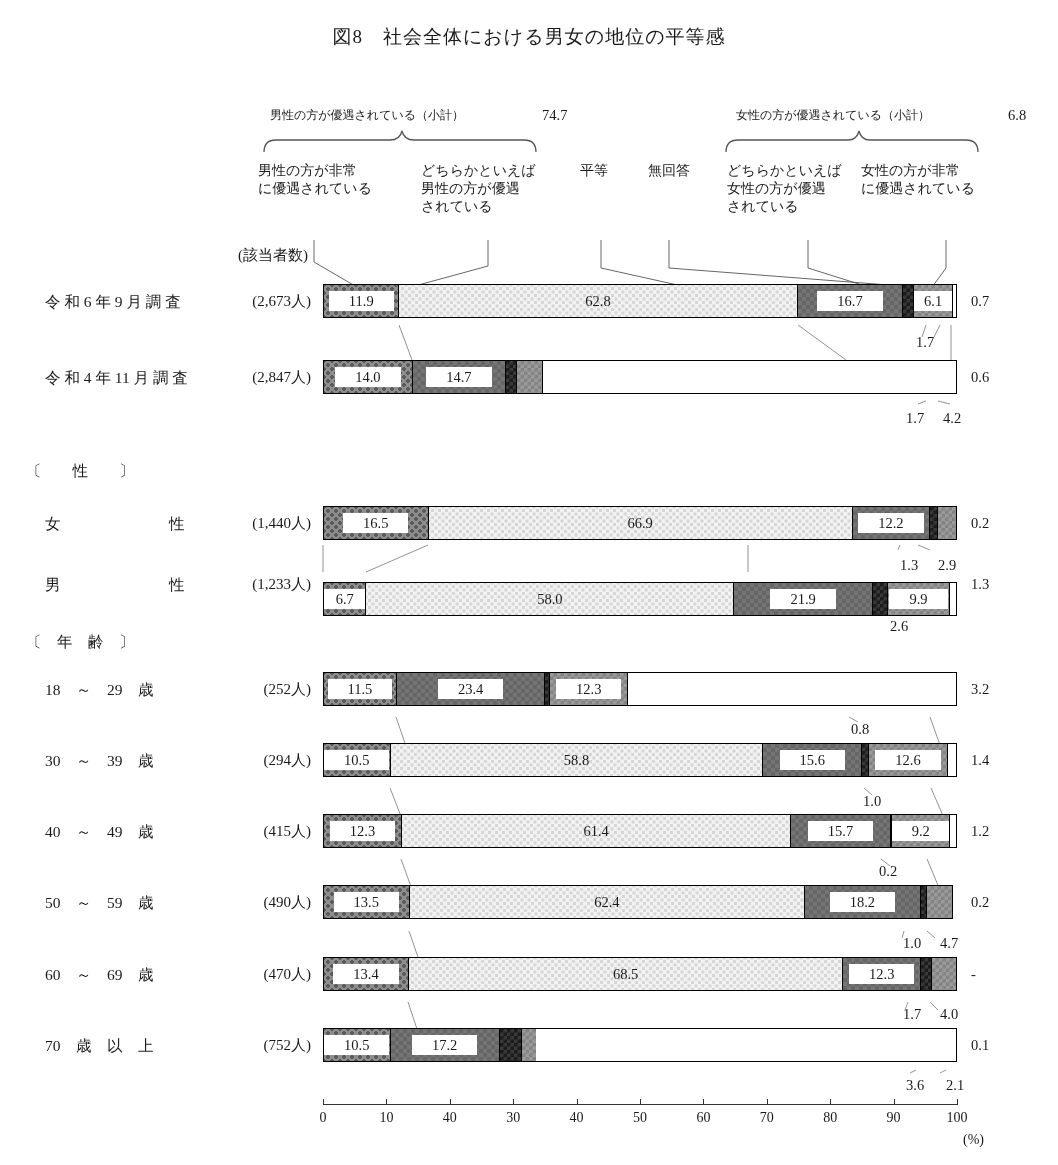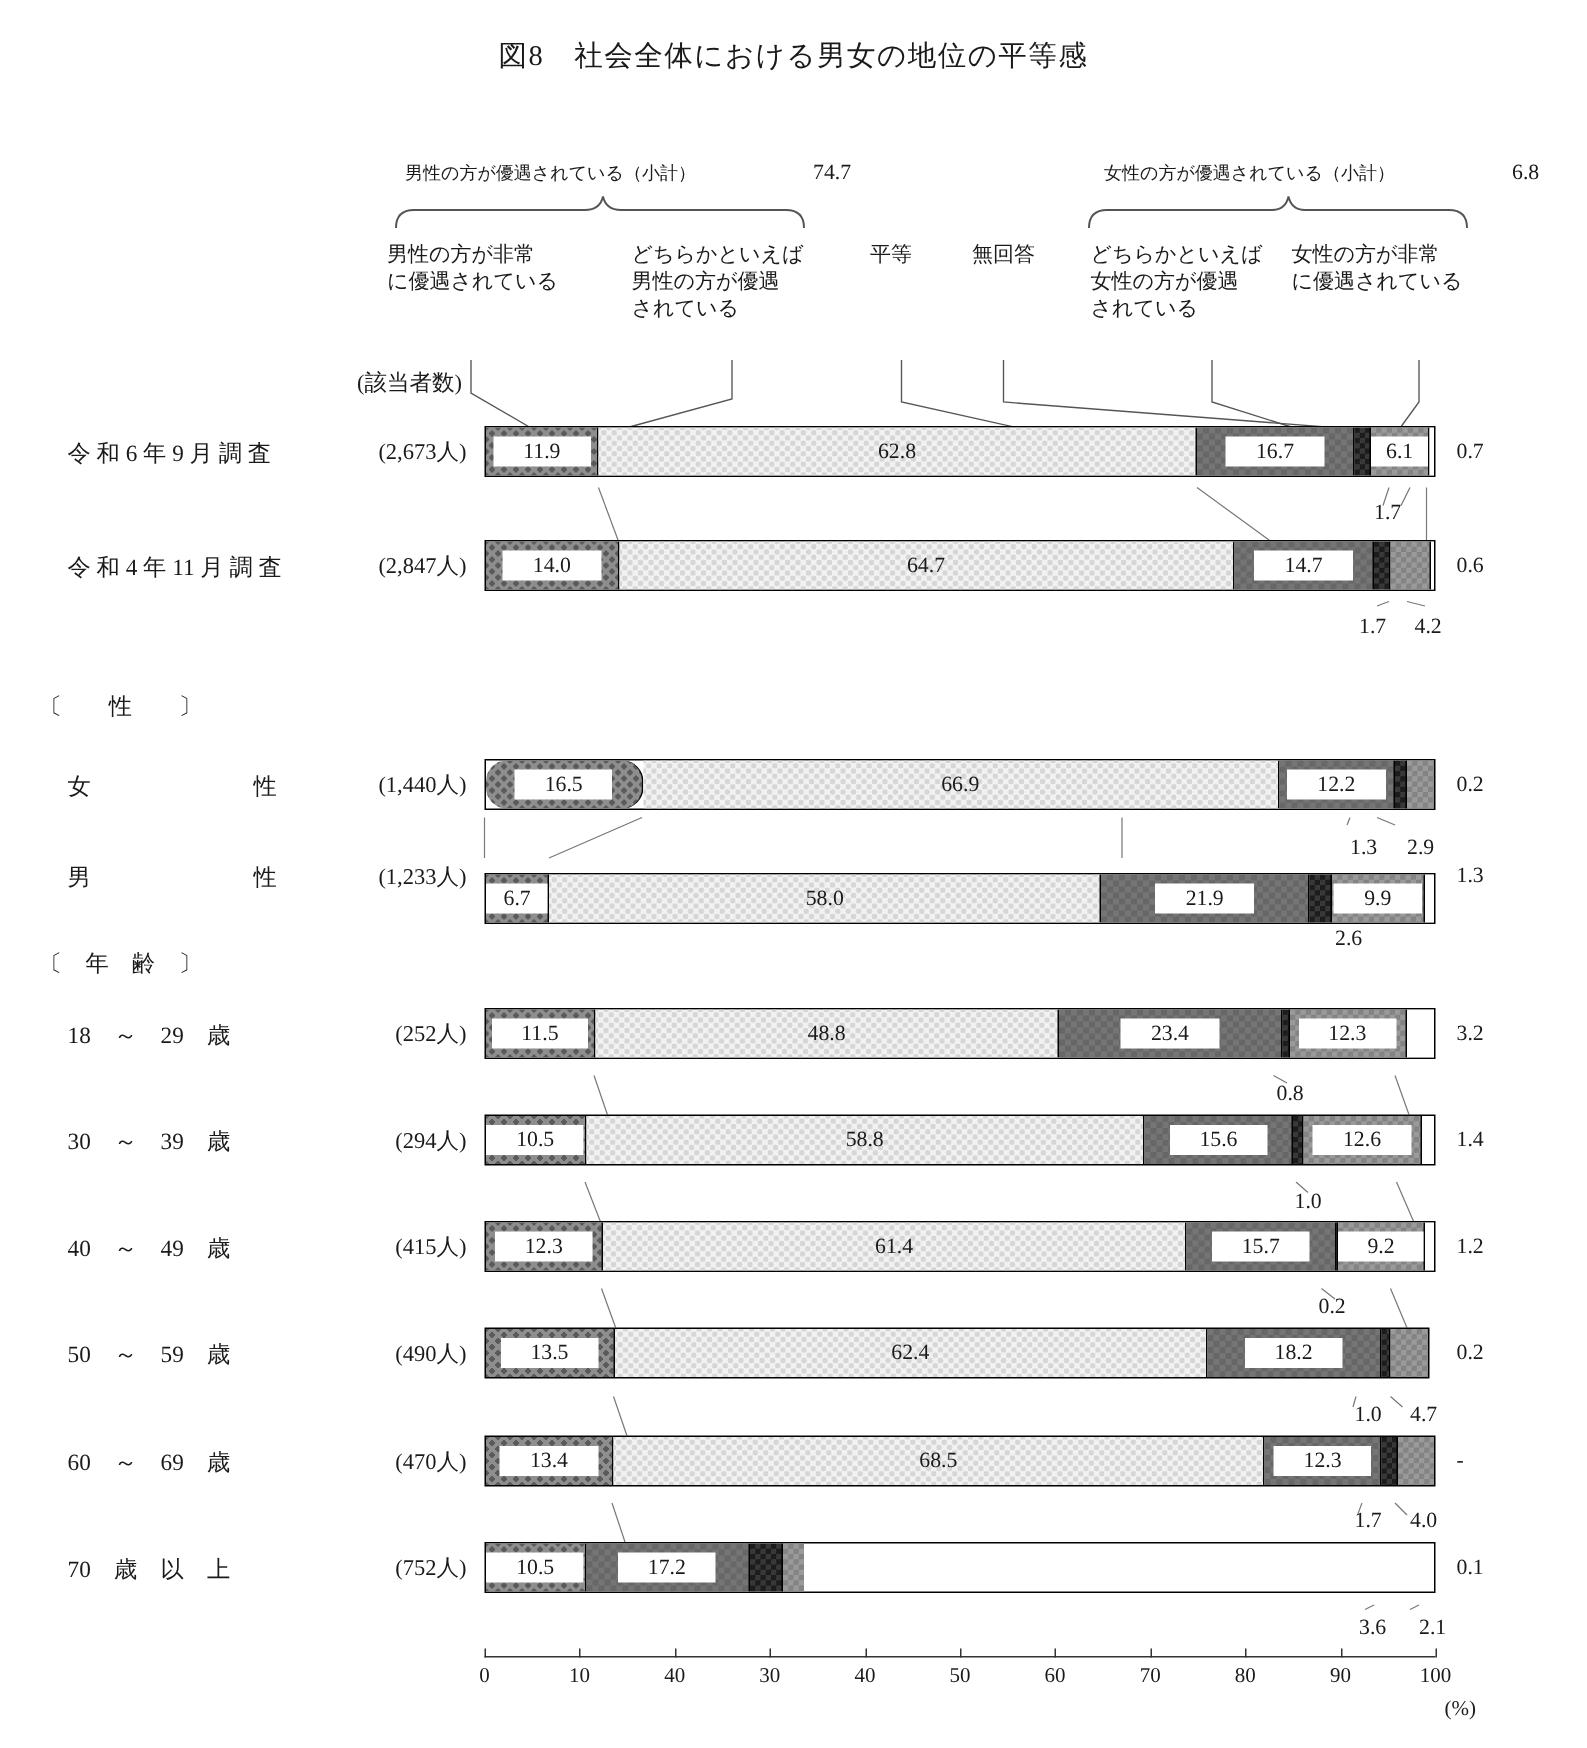--- a/index.html
+++ b/index.html
@@ -260,37 +260,34 @@
       <div class="seg p-white" style="flex: 0 0 4.438px;"></div>
     </div>
     <div class="abs out-val" style="top: 293px; left: 971px;">0.7</div>
     <div class="abs callout-val" style="top: 334px; left: 916px;">1.7</div>
     <div class="abs row-label" style="top: 368px; left: 45px;">令 和 4 年 11 月 調 査</div>
     <div class="abs row-n" style="top: 368px; left: 221px; width: 90px;">(2,847人)</div>
     <div class="abs bar" style="top: 360px; left: 323px; width: 634px;">
       <div class="seg p-darkdot" style="flex: 0 0 88.76px;">
         <span class="seg-val">14.0</span>
       </div>
-      <div class="seg p-light" style="flex: 0 0 410.198px;">
-        <span class="seg-val plain">64.7</span>
-      </div>
       <div class="seg p-medcheck" style="flex: 0 0 93.198px;">
         <span class="seg-val">14.7</span>
       </div>
       <div class="seg p-black" style="flex: 0 0 10.778px;"></div>
       <div class="seg p-medlight" style="flex: 0 0 26.628px;"></div>
       <div class="seg p-white" style="flex: 0 0 3.804px;"></div>
     </div>
     <div class="abs out-val" style="top: 369px; left: 971px;">0.6</div>
     <div class="abs callout-val" style="top: 410px; left: 906px;">1.7</div>
     <div class="abs callout-val" style="top: 410px; left: 943px;">4.2</div>
     <div class="abs row-label" style="top: 514px; left: 45px;">女　　　　　　　性</div>
     <div class="abs row-n" style="top: 514px; left: 221px; width: 90px;">(1,440人)</div>
     <div class="abs bar" style="top: 506px; left: 323px; width: 634px;">
-      <div class="seg p-darkdot" style="flex: 0 0 104.61px; border-radius: 14px;">
+      <div class="seg p-darkdot" style="flex: 0 0 104.61px;">
         <span class="seg-val">16.5</span>
       </div>
       <div class="seg p-light" style="flex: 0 0 424.146px;">
         <span class="seg-val plain">66.9</span>
       </div>
       <div class="seg p-medcheck" style="flex: 0 0 77.348px;">
         <span class="seg-val">12.2</span>
       </div>
       <div class="seg p-black" style="flex: 0 0 8.242px;"></div>
       <div class="seg p-medlight" style="flex: 0 0 18.386px;"></div>
@@ -317,23 +314,20 @@
       </div>
       <div class="seg p-white" style="flex: 0 0 8.242px;"></div>
     </div>
     <div class="abs out-val" style="top: 576px; left: 971px;">1.3</div>
     <div class="abs callout-val" style="top: 618px; left: 890px;">2.6</div>
     <div class="abs row-label" style="top: 680px; left: 45px;">18　～　29　歳</div>
     <div class="abs row-n" style="top: 680px; left: 221px; width: 90px;">(252人)</div>
     <div class="abs bar" style="top: 672px; left: 323px; width: 634px;">
       <div class="seg p-darkdot" style="flex: 0 0 72.91px;">
         <span class="seg-val">11.5</span>
-      </div>
-      <div class="seg p-light" style="flex: 0 0 309.392px;">
-        <span class="seg-val plain">48.8</span>
       </div>
       <div class="seg p-medcheck" style="flex: 0 0 148.356px;">
         <span class="seg-val">23.4</span>
       </div>
       <div class="seg p-black" style="flex: 0 0 5.072px;"></div>
       <div class="seg p-medlight" style="flex: 0 0 77.982px;">
         <span class="seg-val">12.3</span>
       </div>
       <div class="seg p-white" style="flex: 0 0 20.288px;"></div>
     </div>

